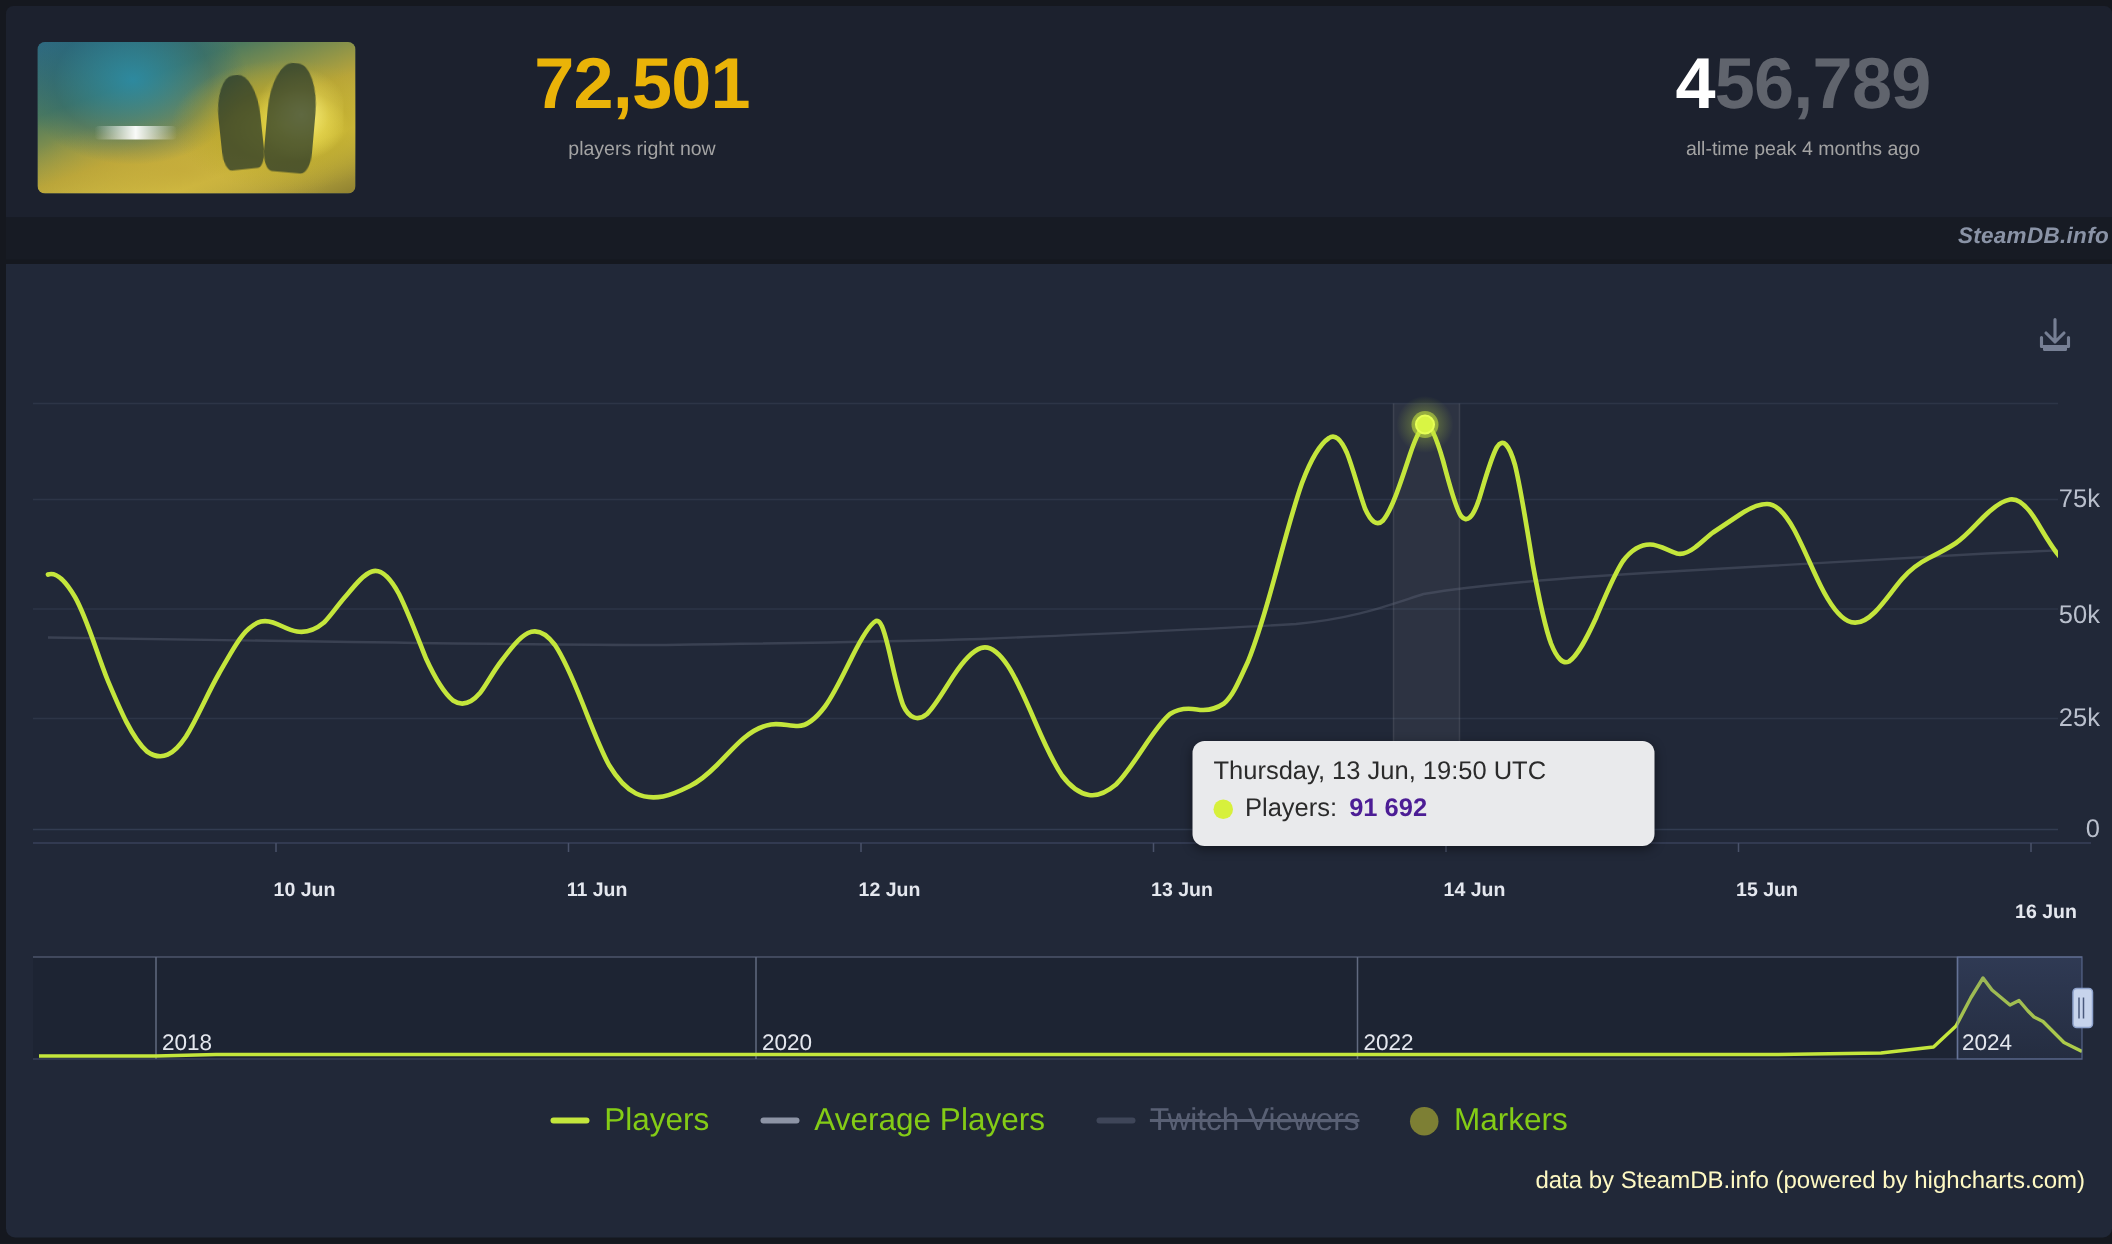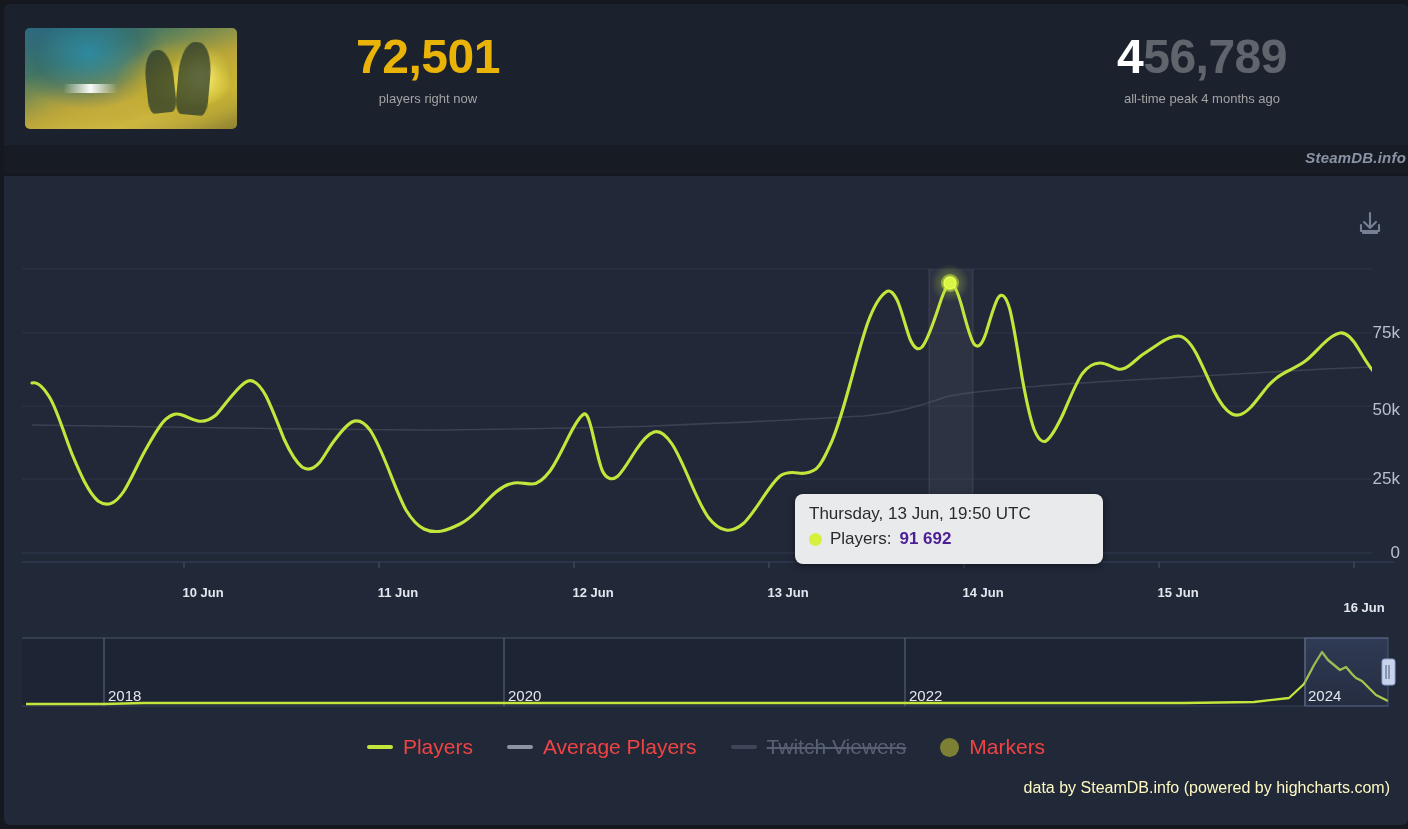--- a/index.html
+++ b/index.html
@@ -286,21 +286,21 @@
     flex: none;
   }
   .lg-dot {
     width: 19px;
     height: 19px;
     border-radius: 50%;
     flex: none;
   }
   .lg-text {
     font-size: 21px;
-    color: #ef4444;
+    color: #84cc16;
     white-space: nowrap;
   }
   .lg-item.disabled .lg-text {
     color: #596074;
     text-decoration: line-through;
     text-decoration-thickness: 1.5px;
   }
   .lg-item.disabled .lg-line {
     background: #3f4659 !important;
   }

